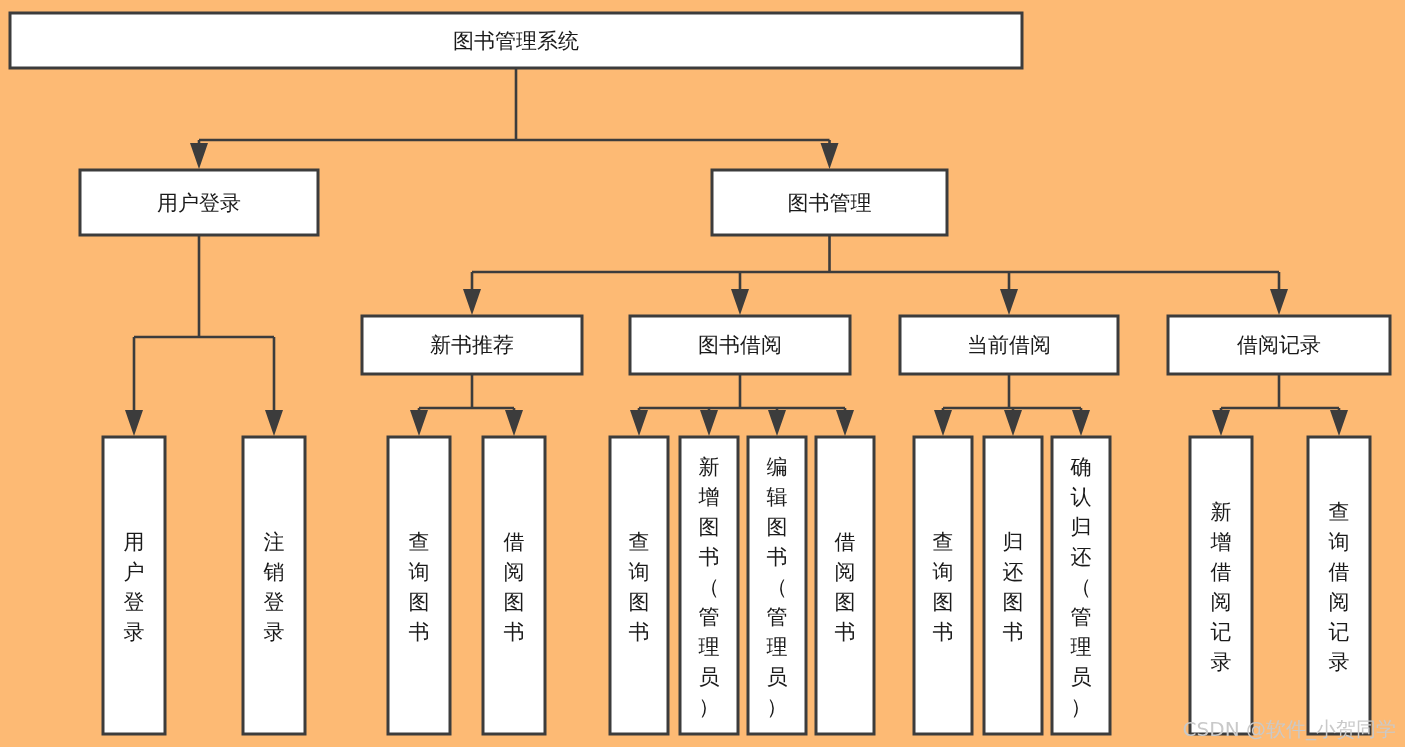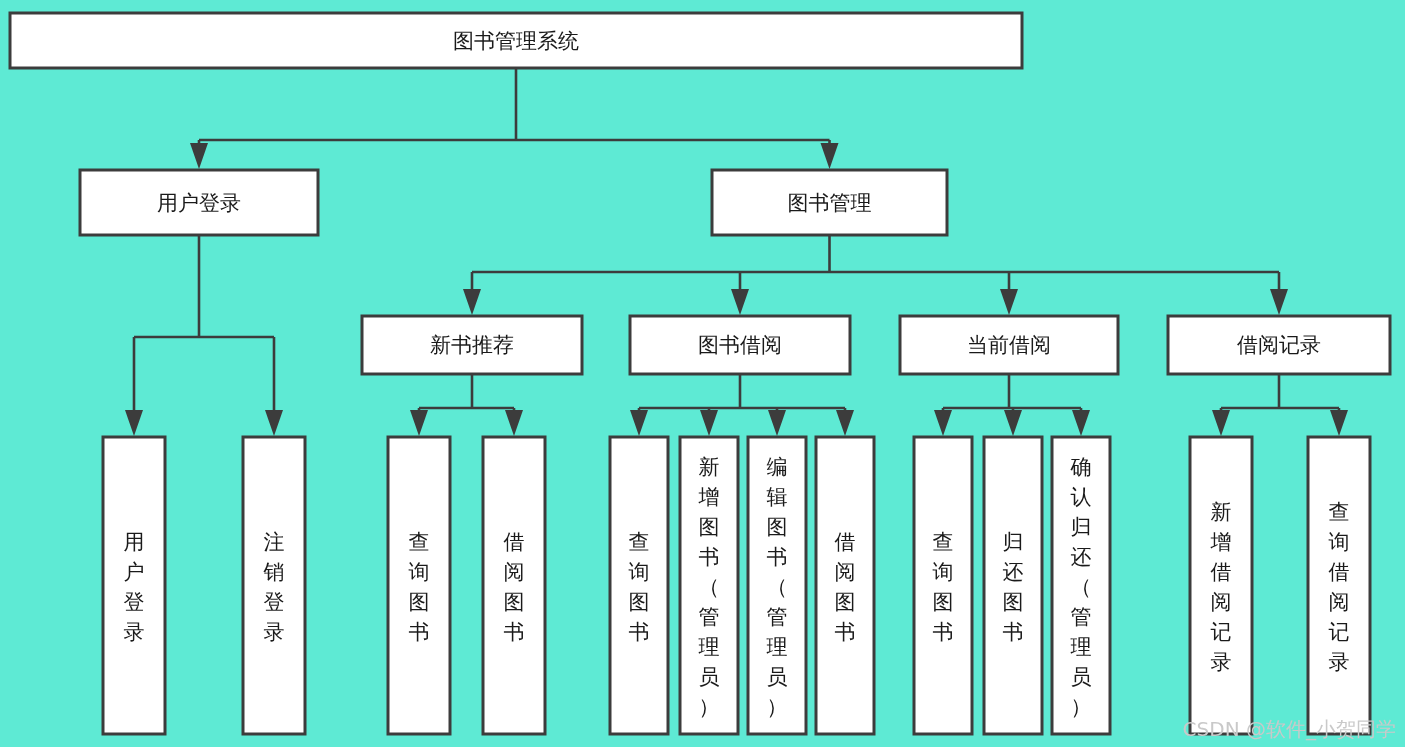--- a/index.html
+++ b/index.html
@@ -7,21 +7,21 @@
     padding: 0;
     background: #ffffff;
   }
   body {
     font-family: "DejaVu Sans", "Liberation Sans", sans-serif;
   }
   #stage {
     position: relative;
     width: 1405px;
     height: 747px;
-    background: #5eead4;
+    background: #fdba74;
     overflow: hidden;
   }
   #diagram {
     position: absolute;
     left: 0;
     top: 0;
     width: 1405px;
     height: 747px;
     display: block;
   }

